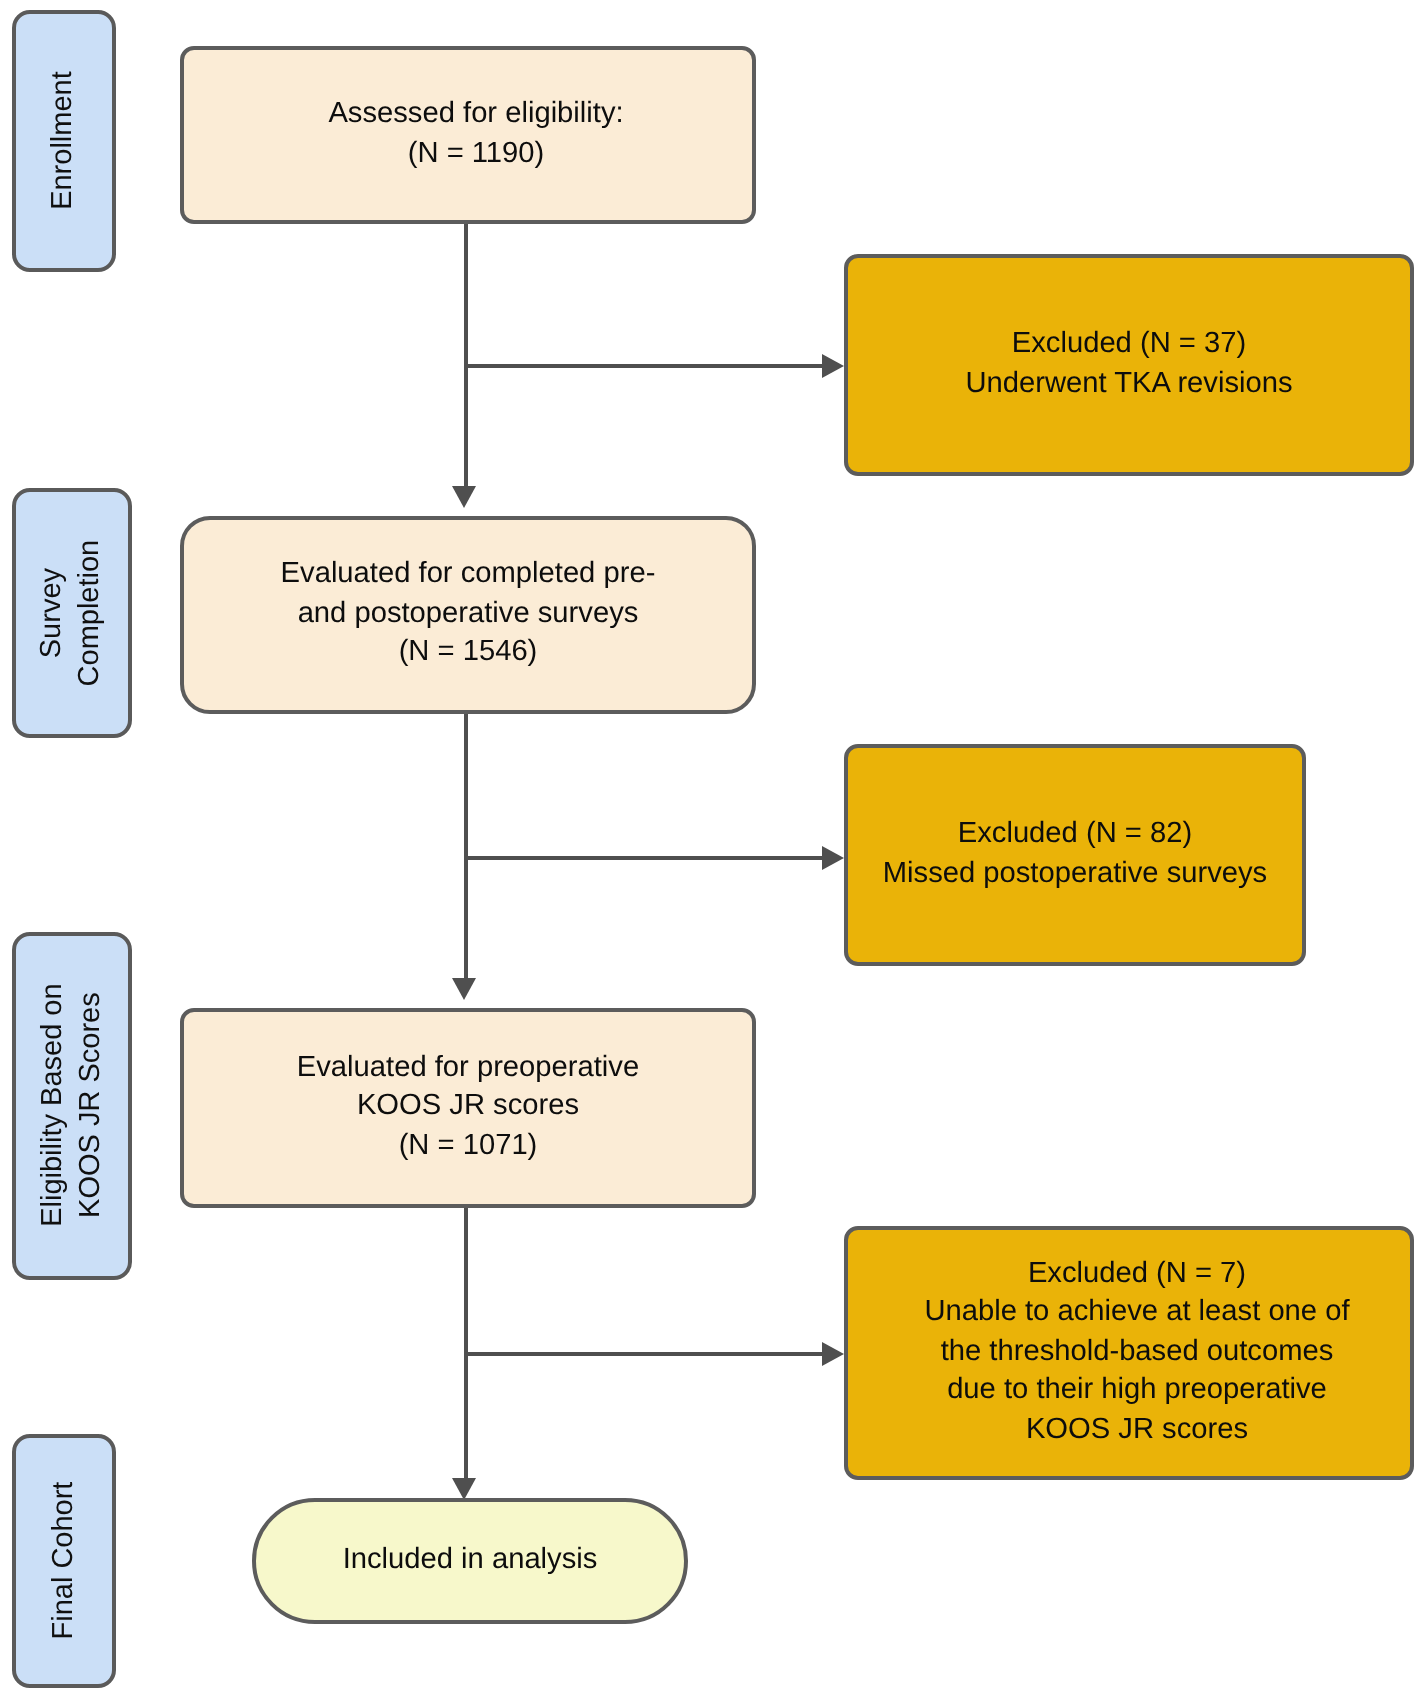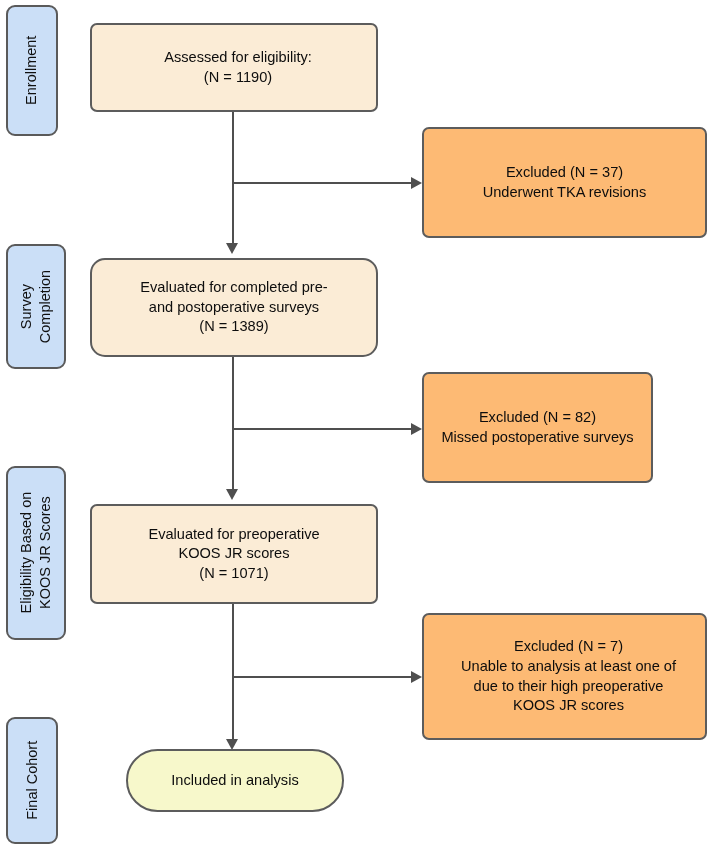--- a/index.html
+++ b/index.html
@@ -46,21 +46,21 @@
     font-size: 14.6px;
     color: #0d0d0d;
     line-height: 1.34;
     padding: 2px 8px;
   }
   .node.process {
     background: #fbecd6;
     border-radius: 7px;
   }
   .node.excluded {
-    background: #fdba74;
+    background: #eab308;
     border-radius: 7px;
   }
   .node.final {
     background: #f7f8cb;
     border-radius: 34px;
   }
   
   .vline {
     position: absolute;
     width: 2px;
@@ -142,21 +142,21 @@
     <div>
       <span class="lbl-line">Assessed for eligibility:</span>
       <span class="lbl-line">(N = 1190)</span>
     </div>
   </div>
 
   <div class="node process" style="left:90px; top:258px; width:288px; height:99px;border-radius:15px;">
     <div>
       <span class="lbl-line">Evaluated for completed pre-</span>
       <span class="lbl-line">and postoperative surveys</span>
-      <span class="lbl-line">(N = 1389)</span>
+      <span class="lbl-line">(N = 1546)</span>
     </div>
   </div>
 
   <div class="node process" style="left:90px; top:504px; width:288px; height:100px;">
     <div>
       <span class="lbl-line">Evaluated for preoperative</span>
       <span class="lbl-line">KOOS JR scores</span>
       <span class="lbl-line">(N = 1071)</span>
     </div>
   </div>
@@ -171,21 +171,22 @@
   <div class="node excluded" style="left:422px; top:372px; width:231px; height:111px;">
     <div>
       <span class="lbl-line">Excluded (N = 82)</span>
       <span class="lbl-line">Missed postoperative surveys</span>
     </div>
   </div>
 
   <div class="node excluded" style="left:422px; top:613px; width:285px; height:127px;padding-left:16px;">
     <div>
       <span class="lbl-line">Excluded (N = 7)</span>
-      <span class="lbl-line">Unable to analysis at least one of</span>
+      <span class="lbl-line">Unable to achieve at least one of</span>
+      <span class="lbl-line">the threshold-based outcomes</span>
       <span class="lbl-line">due to their high preoperative</span>
       <span class="lbl-line">KOOS JR scores</span>
     </div>
   </div>
 
   <div class="node final" style="left:126px; top:749px; width:218px; height:63px;text-align:right;">
     <div>
       <span class="lbl-line">Included in analysis</span>
     </div>
   </div>

